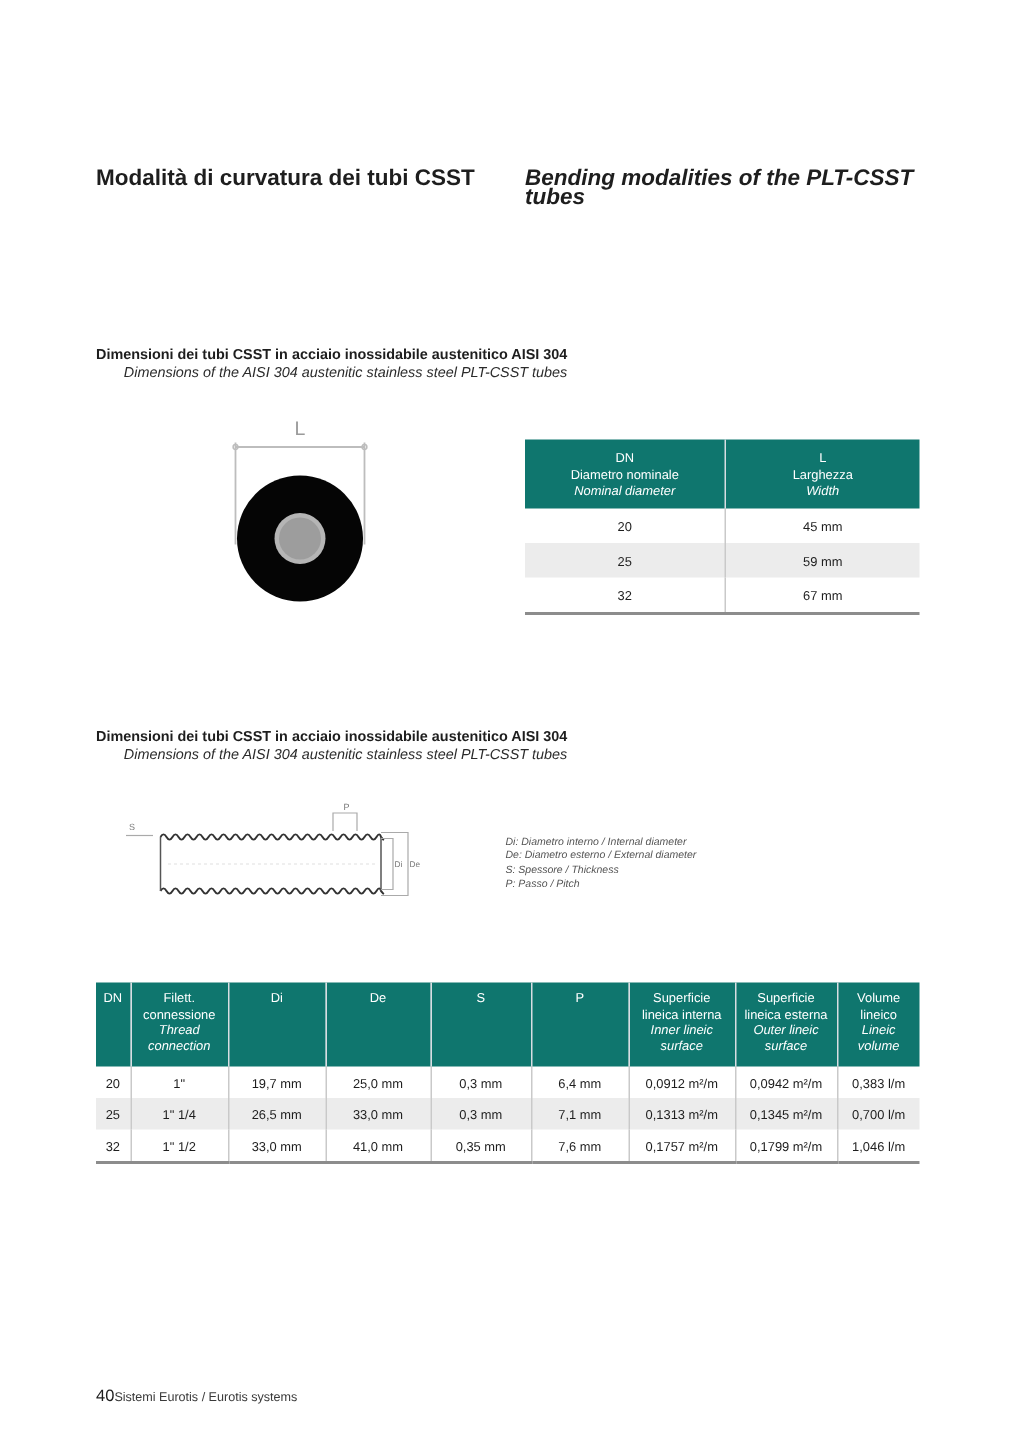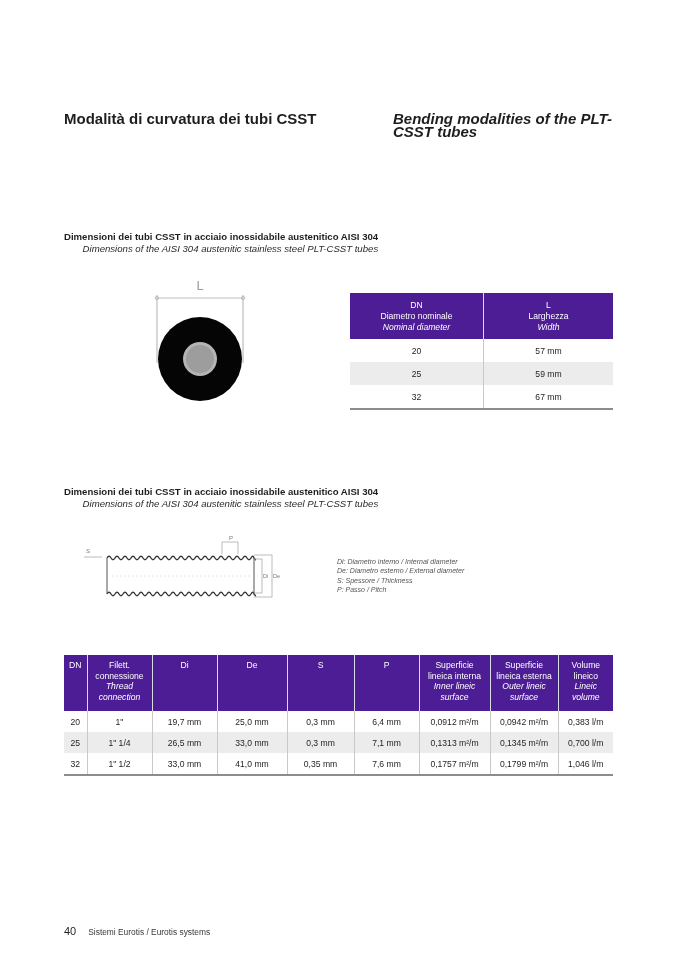--- a/index.html
+++ b/index.html
@@ -4,29 +4,29 @@
 <style>
   html, body { margin: 0; padding: 0; background: #ffffff; }
   body { width: 678px; height: 959px; position: relative; overflow: hidden;
          font-family: "Liberation Sans", "DejaVu Sans", sans-serif; color: #1a1a1a; }
   .abs { position: absolute; }
 
   
   .bend { top: 113px; font-size: 15px; line-height: 12.5px; width: 265px; }
   .bend .t { font-weight: bold; color: #1e1e1e; }
   .bend .p { color: #3a3a3a; }
-  .bend.en .t { font-style: italic; margin-left: 43px; }
+  .bend.en .t { font-style: italic; }
   .bend.en .p { font-style: italic; color: #4a4a4a; }
 
   .sec-title { left: 64px; font-size: 9.6px; line-height: 12px; }
   .sec-title .it { font-weight: normal; font-style: italic; color: #2b2b2b; text-align: right; }
   .sec-title .bl { font-weight: bold; color: #1e1e1e; }
 
   table { border-collapse: collapse; }
-  th { background: #4c1d95; color: #ffffff; font-weight: normal; }
+  th { background: #0f766e; color: #ffffff; font-weight: normal; }
   th .it { font-style: italic; }
 
   
   #t1 { left: 350px; top: 293px; width: 263px; font-size: 8.6px; }
   #t1 th { height: 44px; line-height: 11px; text-align: center; vertical-align: middle; }
   #t1 th + th { border-left: 1px solid #d8dde2; }
   #t1 td { height: 21px; text-align: center; color: #1e1e1e; }
   #t1 td + td { border-left: 1px solid #c9c9c9; }
   #t1 tr.alt td { background: #ececec; }
   #t1 tbody tr:last-child td { border-bottom: 2px solid #8c8c8c; }
@@ -36,21 +36,21 @@
   #t2 th { height: 56px; line-height: 10.6px; text-align: center; vertical-align: top; padding-top: 5px; box-sizing: border-box; }
   #t2 th + th { border-left: 1px solid #d8dde2; }
   #t2 td { height: 19px; text-align: center; color: #1e1e1e; white-space: nowrap; }
   #t2 td + td { border-left: 1px solid #c9c9c9; }
   #t2 tr.alt td { background: #ececec; }
   #t2 tbody tr:last-child td { border-bottom: 2px solid #8c8c8c; }
 
   .legend { left: 337px; top: 557px; font-size: 7px; line-height: 9.3px; color: #555; font-style: italic; }
 
   .footer { left: 64px; top: 925px; font-size: 8.4px; color: #3a3a3a; }
-  .footer .num { font-size: 11px; color: #1e1e1e; margin-right: 12px; }
+  .footer .num { font-size: 11px; color: #1e1e1e; margin-right: 0; }
 </style>
 </head>
 <body>
 
 <div class="abs bend it" style="left:64px;">
   <div class="t">Modalità di curvatura dei tubi CSST</div>
 </div>
 <div class="abs bend en" style="left:350px;">
   <div class="t">Bending modalities of the PLT-CSST tubes</div>
 </div>
@@ -83,21 +83,21 @@
       <th>
         <div>L</div>
         <div>Larghezza</div>
         <div class="it">Width</div>
       </th>
     </tr>
   </thead>
   <tbody>
     <tr>
       <td>20</td>
-      <td>57 mm</td>
+      <td>45 mm</td>
     </tr>
     <tr class="alt">
       <td>25</td>
       <td>59 mm</td>
     </tr>
     <tr>
       <td>32</td>
       <td>67 mm</td>
     </tr>
   </tbody>

